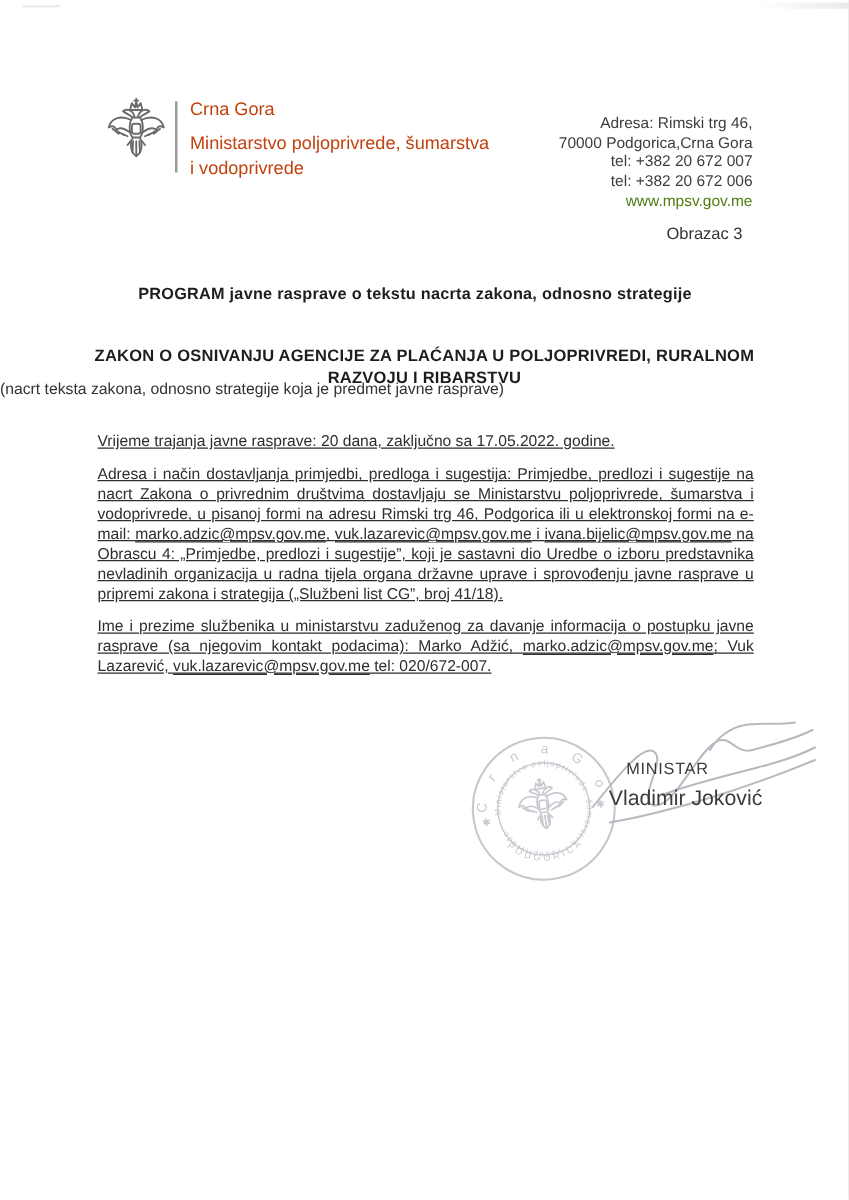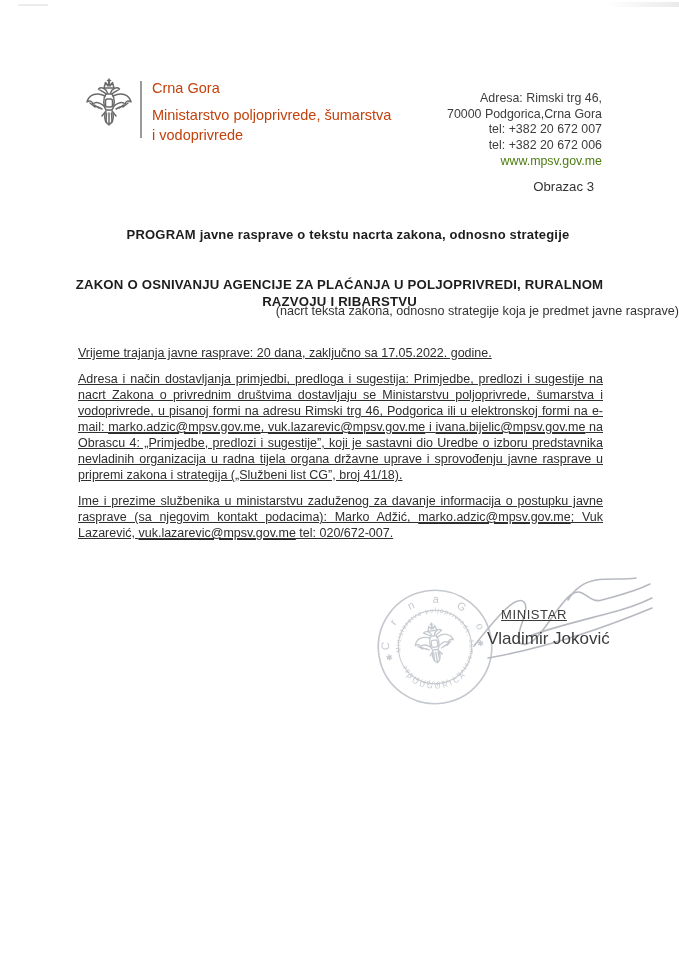--- a/index.html
+++ b/index.html
@@ -15,32 +15,32 @@
   
   .coat{position:absolute;left:84px;top:76px;width:50px;height:64px;color:#6a6a6a;}
   .lh-divider{position:absolute;left:140px;top:81px;width:1.5px;height:57px;background:#9a9a9a;}
   .org{position:absolute;left:152px;top:78px;line-height:20px;font-size:14.5px;color:#c2410c;}
   .org .country{display:block;margin-bottom:7px;font-size:14.5px;}
   .addr{position:absolute;right:77px;top:75px;text-align:right;font-size:12.4px;line-height:15.7px;color:#3d3d3d;margin-top:16px;}
   .addr .web{color:#4d7c0f;}
   
   .form-label{position:absolute;top:179px;right:85px;font-size:13.2px;color:#333;}
   
-  .title-program{position:absolute;top:227px;left:16px;width:664px;text-align:center;font-size:13px;font-weight:bold;color:#1d1d1d;letter-spacing:.2px;}
+  .title-program{position:absolute;top:227px;left:0;width:664px;text-align:center;font-size:13px;font-weight:bold;color:#1d1d1d;letter-spacing:.2px;}
   .title-law{position:absolute;top:277px;left:60px;width:559px;text-align:center;font-size:13.2px;font-weight:bold;color:#1d1d1d;line-height:16.5px;letter-spacing:.2px;}
-  .subtitle{position:absolute;top:304px;left:0;width:679px;text-align:right;font-size:12.6px;color:#333;}
+  .subtitle{position:absolute;top:304px;left:0;width:679px;text-align:left;font-size:12.6px;color:#333;}
   
   .bodytext{position:absolute;left:78px;top:346px;width:525px;font-size:12.5px;line-height:15.9px;color:#2e2e2e;text-decoration:underline;}
   .bodytext p{margin:0 0 10.5px 0;text-align:justify;}
   .bodytext p.first{text-align:left;}
   .email{text-decoration:underline;text-underline-offset:2px;}
   
   .stamp{position:absolute;left:372px;top:584px;width:126px;height:126px;color:#a2a8b1;opacity:.62;transform:rotate(-9deg);}
   .scribble{position:absolute;left:464px;top:574px;width:192px;height:100px;color:#b6bac0;}
-  .minister-title{position:absolute;left:501px;top:607px;font-size:13px;color:#3b3b3b;letter-spacing:.6px;text-decoration:underline;}
+  .minister-title{position:absolute;left:501px;top:607px;font-size:13px;color:#3b3b3b;letter-spacing:.6px;}
   .minister-name{position:absolute;left:487px;top:629px;font-size:17px;color:#3b3b3b;}
   
   .artifact-tr{position:absolute;right:0;top:2px;width:72px;height:5px;background:linear-gradient(to left,#d9d9d9,rgba(255,255,255,0));opacity:.55;}
   .artifact-tl{position:absolute;left:18px;top:4px;width:30px;height:2px;background:#ececec;}
 </style>
 </head>
 <body>
 
 <svg width="0" height="0" style="position:absolute" aria-hidden="true">
   <symbol id="eagle" viewBox="0 0 100 120">

